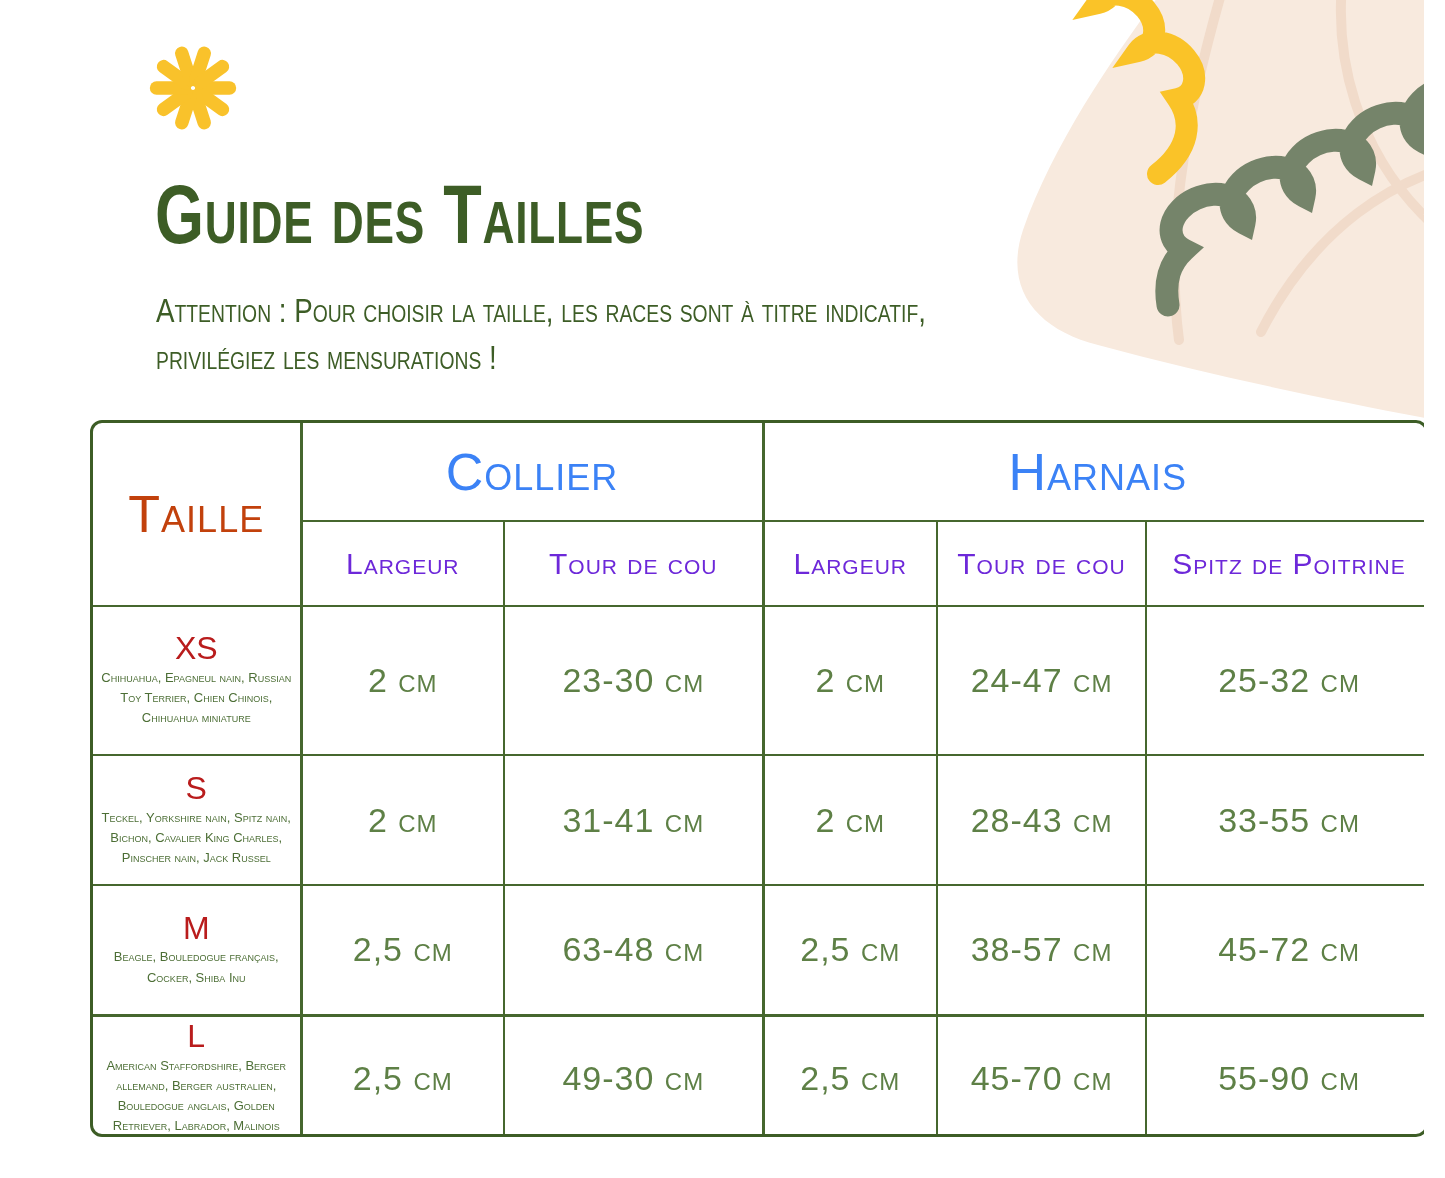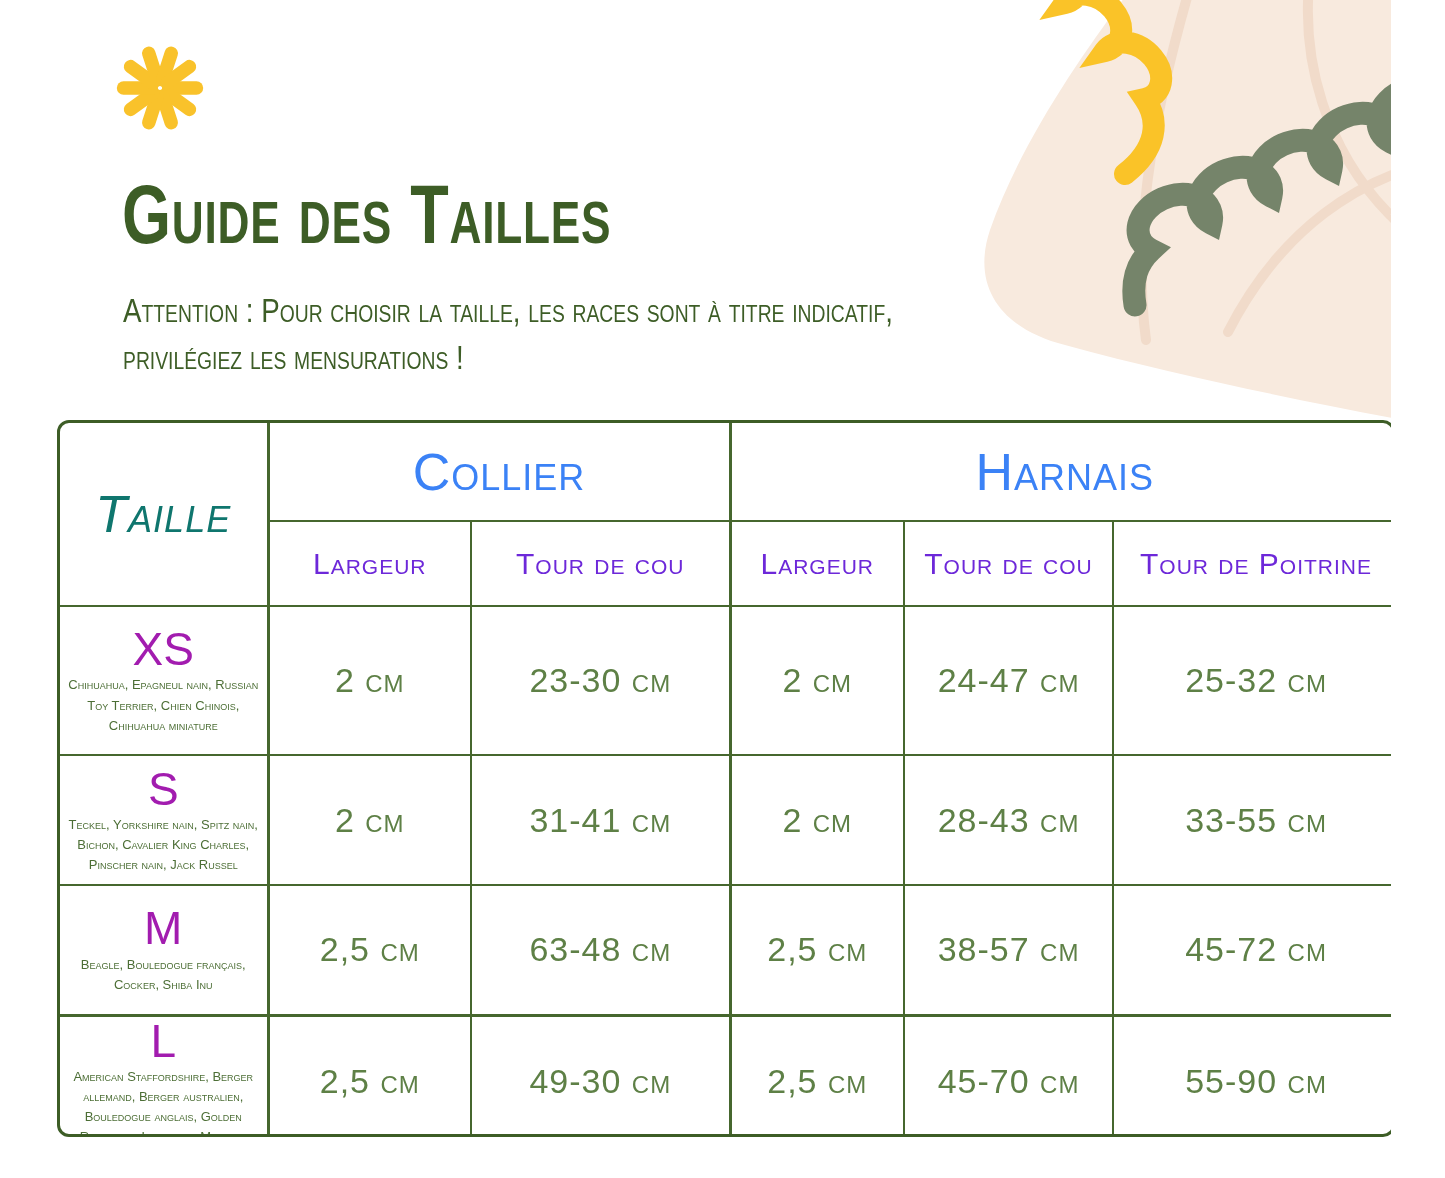--- a/index.html
+++ b/index.html
@@ -1,18 +1,18 @@
 <!DOCTYPE html>
 <html><head>
 <meta charset="utf-8">
 <style>
   html,body { margin:0; padding:0; background:#ffffff; }
   .canvas {
     position:relative; width:1391px; height:1178px; overflow:hidden;
-    background:#ffffff; font-family:"Liberation Sans", sans-serif;
+    background:#ffffff; font-family:"Liberation Sans", sans-serif;margin-left:33px;
   }
   
   .decor { position:absolute; left:930px; top:0; width:515px; height:445px; }
   .asterisk { position:absolute; left:112px; top:40px; width:96px; height:96px; }
   
   .title {
     position:absolute; left:122px; top:168px; margin:0;
     font-size:84px; font-weight:bold; font-variant:small-caps;
     letter-spacing:1px; color:#3d5d26; white-space:nowrap;
     transform:scaleX(0.75); transform-origin:left top; line-height:1.1;
@@ -28,26 +28,26 @@
     position:absolute; left:57px; top:420px; width:1338px; height:717px;
     box-sizing:border-box; border:3px solid #3d5d26; border-radius:12px;
     overflow:hidden; background:#ffffff;
   }
   table.size-guide {
     width:100%; height:100%; border-collapse:collapse; border:hidden;
     table-layout:fixed; font-variant:small-caps;
   }
   .size-guide td { border:2px solid #46672e; text-align:center; vertical-align:middle; padding:0 6px; }
   .group-head  { font-size:52px; color:#3b82f6; letter-spacing:1px; }
-  .taille-head { font-size:52px; color:#0f766e; vertical-align:top; padding-top:10px; letter-spacing:1px;font-style:italic; }
+  .taille-head { font-size:52px; color:#c2410c; vertical-align:top; padding-top:10px; letter-spacing:1px; }
   .sub-head    { font-size:30px; color:#6d28d9; border-top-color:#86a06f !important; letter-spacing:1px; }
   .group-split { border-left-width:3px !important; }
   .row-l td    { border-top-width:3px; }
   .val         { font-size:34px; color:#5e8046; letter-spacing:1px;border-radius:31px; }
-  .size-letter { font-size:46px; color:#a21caf; line-height:1.05; }
+  .size-letter { font-size:32px; color:#b91c1c; line-height:1.05; }
   .breeds      { font-size:13px; color:#4c6e35; line-height:1.55; margin-top:2px; }
 </style>
 </head>
 <body>
 
 <div class="canvas">
 
   <svg class="decor" viewBox="0 0 515 445" aria-hidden="true">
     <path d="M 215,-30 C 170,30 95,130 60,230 C 40,290 75,330 135,345 C 270,382 410,408 525,430 L 525,-30 Z" fill="#f8eade"></path>
     <g fill="none" stroke="#f1dbca" stroke-width="10" stroke-linecap="round">
@@ -94,21 +94,21 @@
           <tr style="height:98px">
         <td rowspan="2" class="taille-head group-split">Taille</td>
         <td colspan="2" class="group-head group-split">Collier</td>
         <td colspan="3" class="group-head group-split">Harnais</td>
       </tr>
       <tr style="height:85px">
         <td class="sub-head group-split">Largeur</td>
         <td class="sub-head">Tour de cou</td>
         <td class="sub-head group-split">Largeur</td>
         <td class="sub-head">Tour de cou</td>
-        <td class="sub-head">Tour de Poitrine</td>
+        <td class="sub-head">Spitz de Poitrine</td>
       </tr>
 
       <tr style="height:149px">
         <td>
           <div class="size-letter">XS</div>
           <div class="breeds">Chihuahua, Epagneul nain, Russian Toy Terrier, Chien Chinois, Chihuahua miniature</div>
         </td>
         <td class="val group-split">2 cm</td>
         <td class="val">23-30 cm</td>
         <td class="val group-split">2 cm</td>

